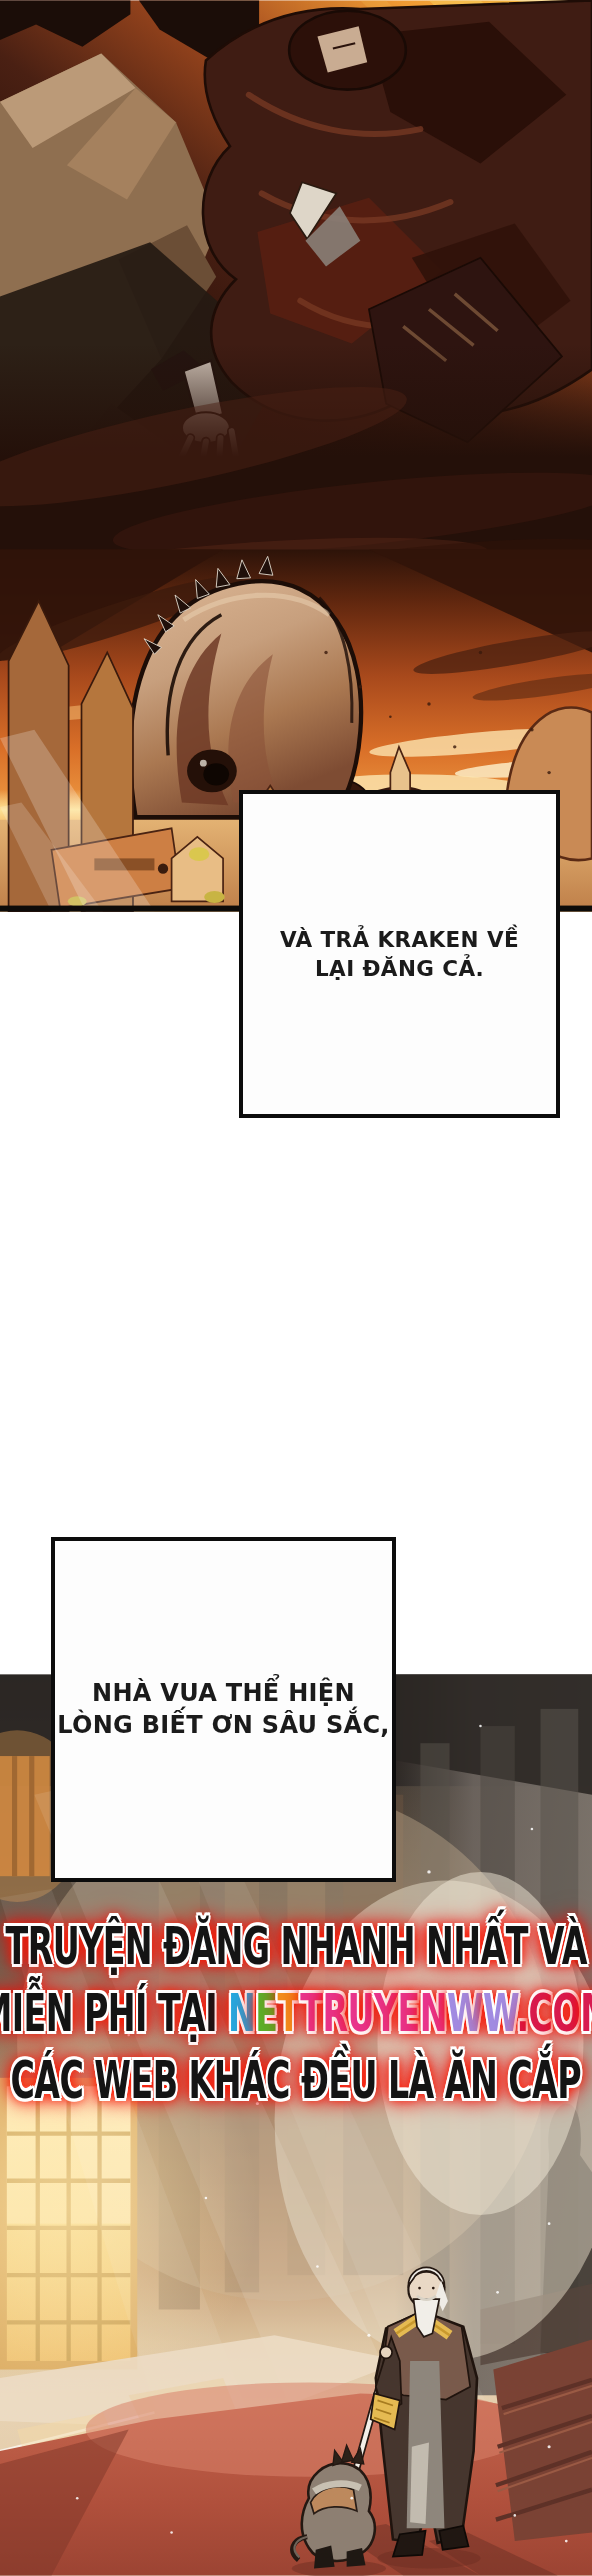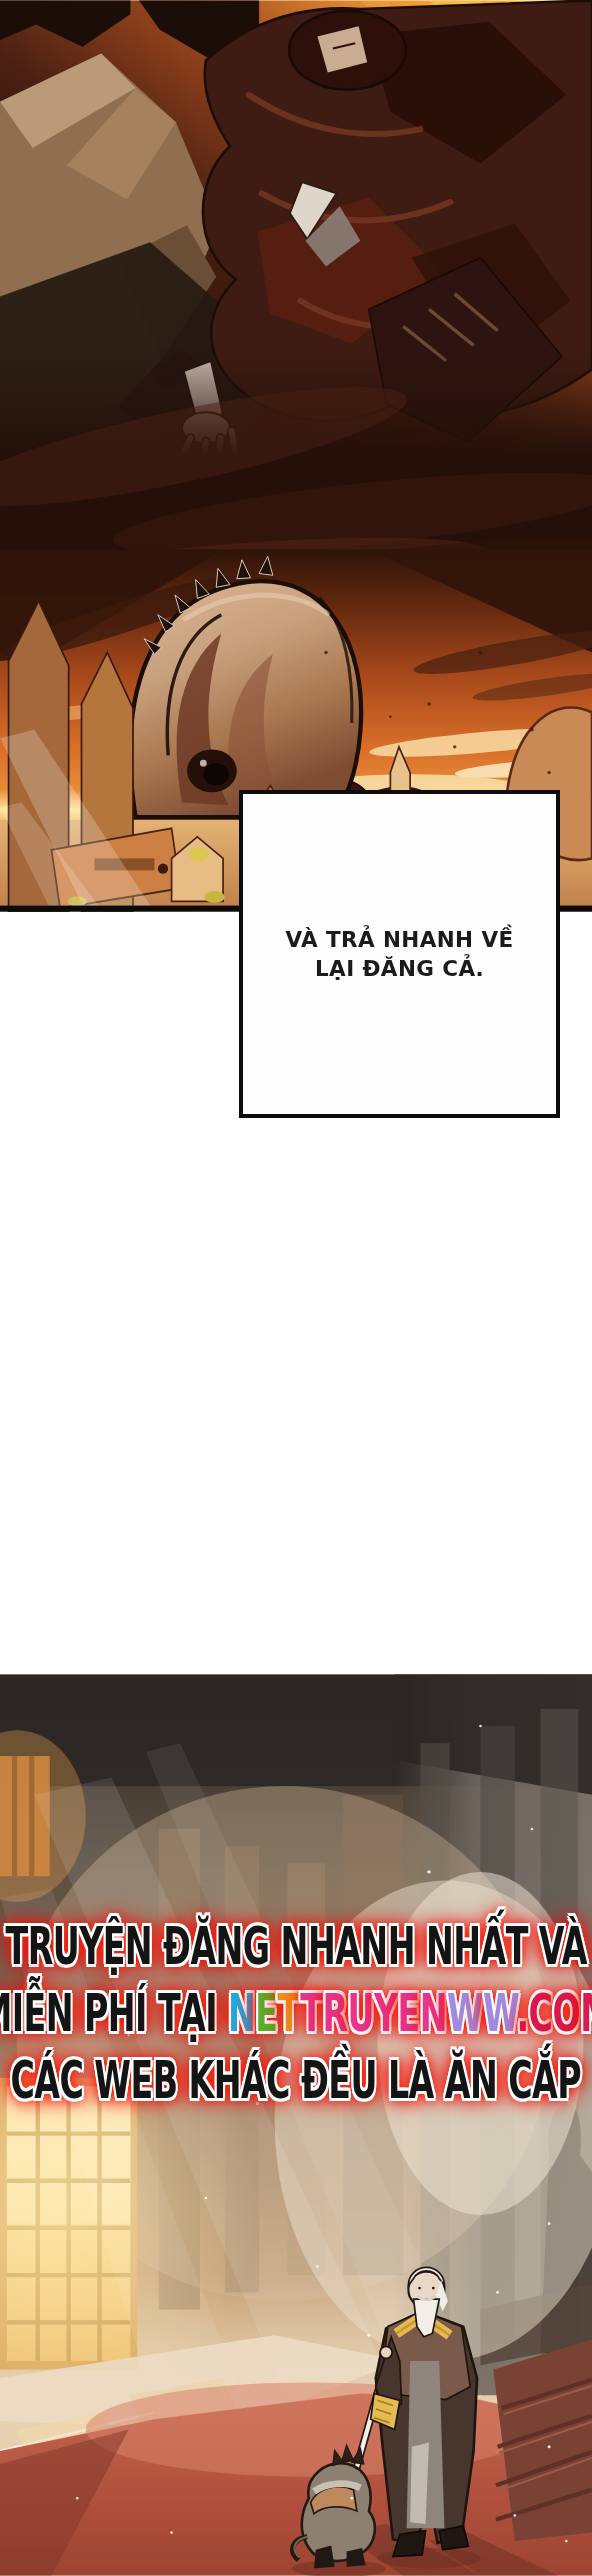--- a/index.html
+++ b/index.html
@@ -193,24 +193,28 @@
       <circle cx="620" cy="850" r="2"></circle>
         <circle cx="420" cy="800" r="2"></circle>
         <circle cx="380" cy="760" r="2"></circle>
       <circle cx="640" cy="900" r="2"></circle>
         <circle cx="455" cy="835" r="1.5"></circle>
     </g>
     <rect x="0" y="1055" width="690" height="7" fill="#0d0b09"></rect>
   </svg>
 
   <div class="speech-box" id="box1">
-    <div class="line">VÀ TRẢ NHANH VỀ</div>
+    <div class="line">VÀ TRẢ KRAKEN VỀ</div>
     <div class="line">LẠI ĐĂNG CẢ.</div>
   </div>
 
+  <div class="speech-box" id="box2">
+    <div class="line">NHÀ VUA THỂ HIỆN</div>
+    <div class="line">LÒNG BIẾT ƠN SÂU SẮC,</div>
+  </div>
 
   <svg class="panel" style="top:1674px" width="592" height="902" viewBox="0 0 690 1050">
     <defs>
       <linearGradient id="g-palace" x1="0" y1="0" x2="0" y2="1">
         <stop offset="0" stop-color="#332e2a"></stop>
           <stop offset=".1" stop-color="#443b33"></stop>
         <stop offset=".22" stop-color="#5c4f41"></stop>
           <stop offset=".34" stop-color="#786250"></stop>
         <stop offset=".46" stop-color="#92745a"></stop>
           <stop offset=".56" stop-color="#a8835f"></stop>

